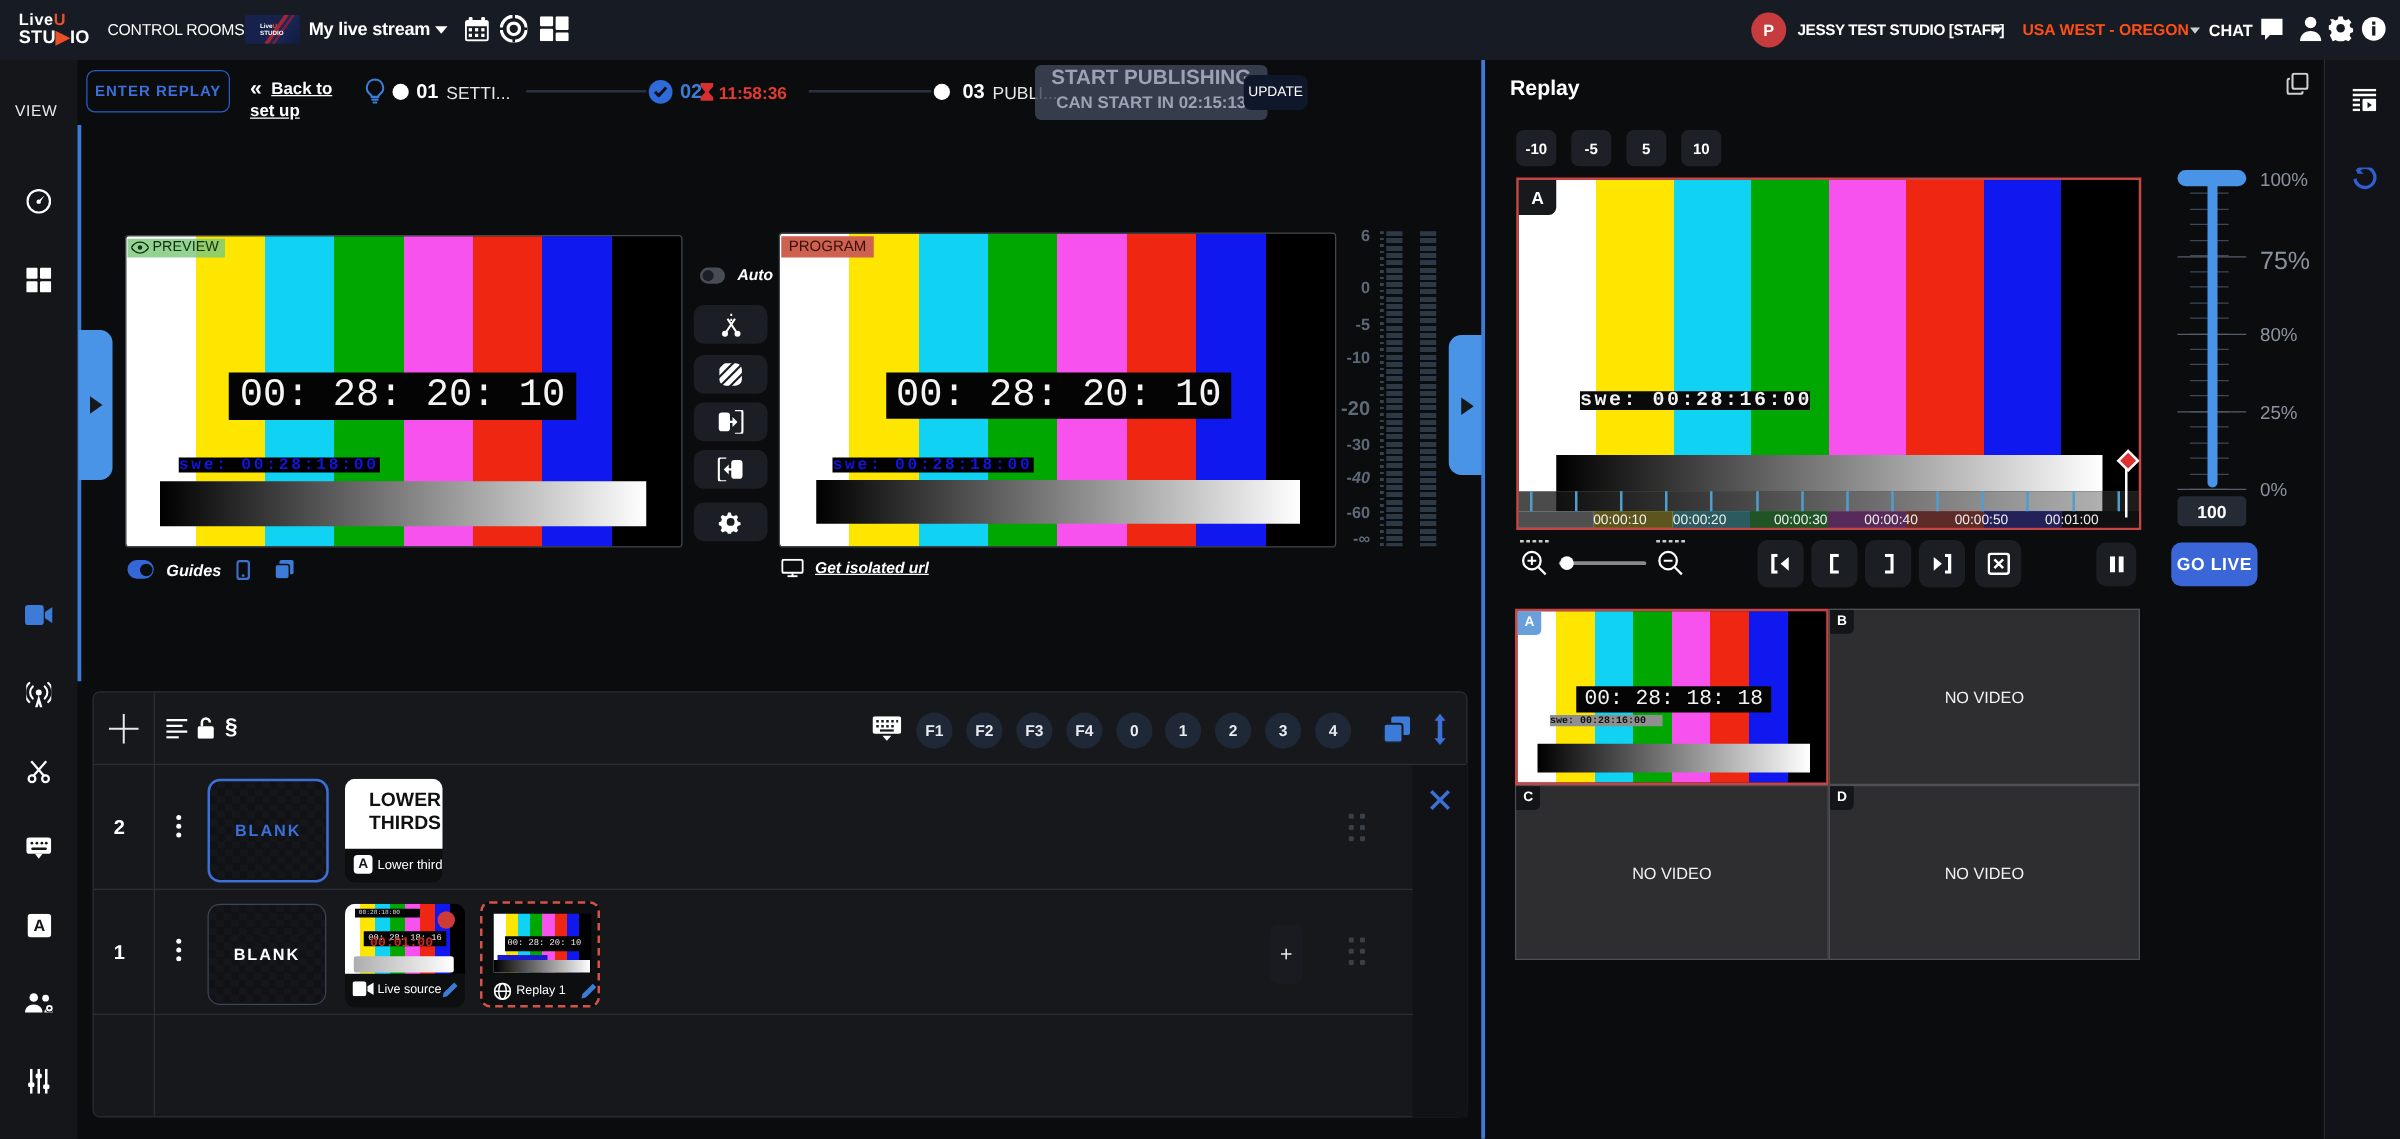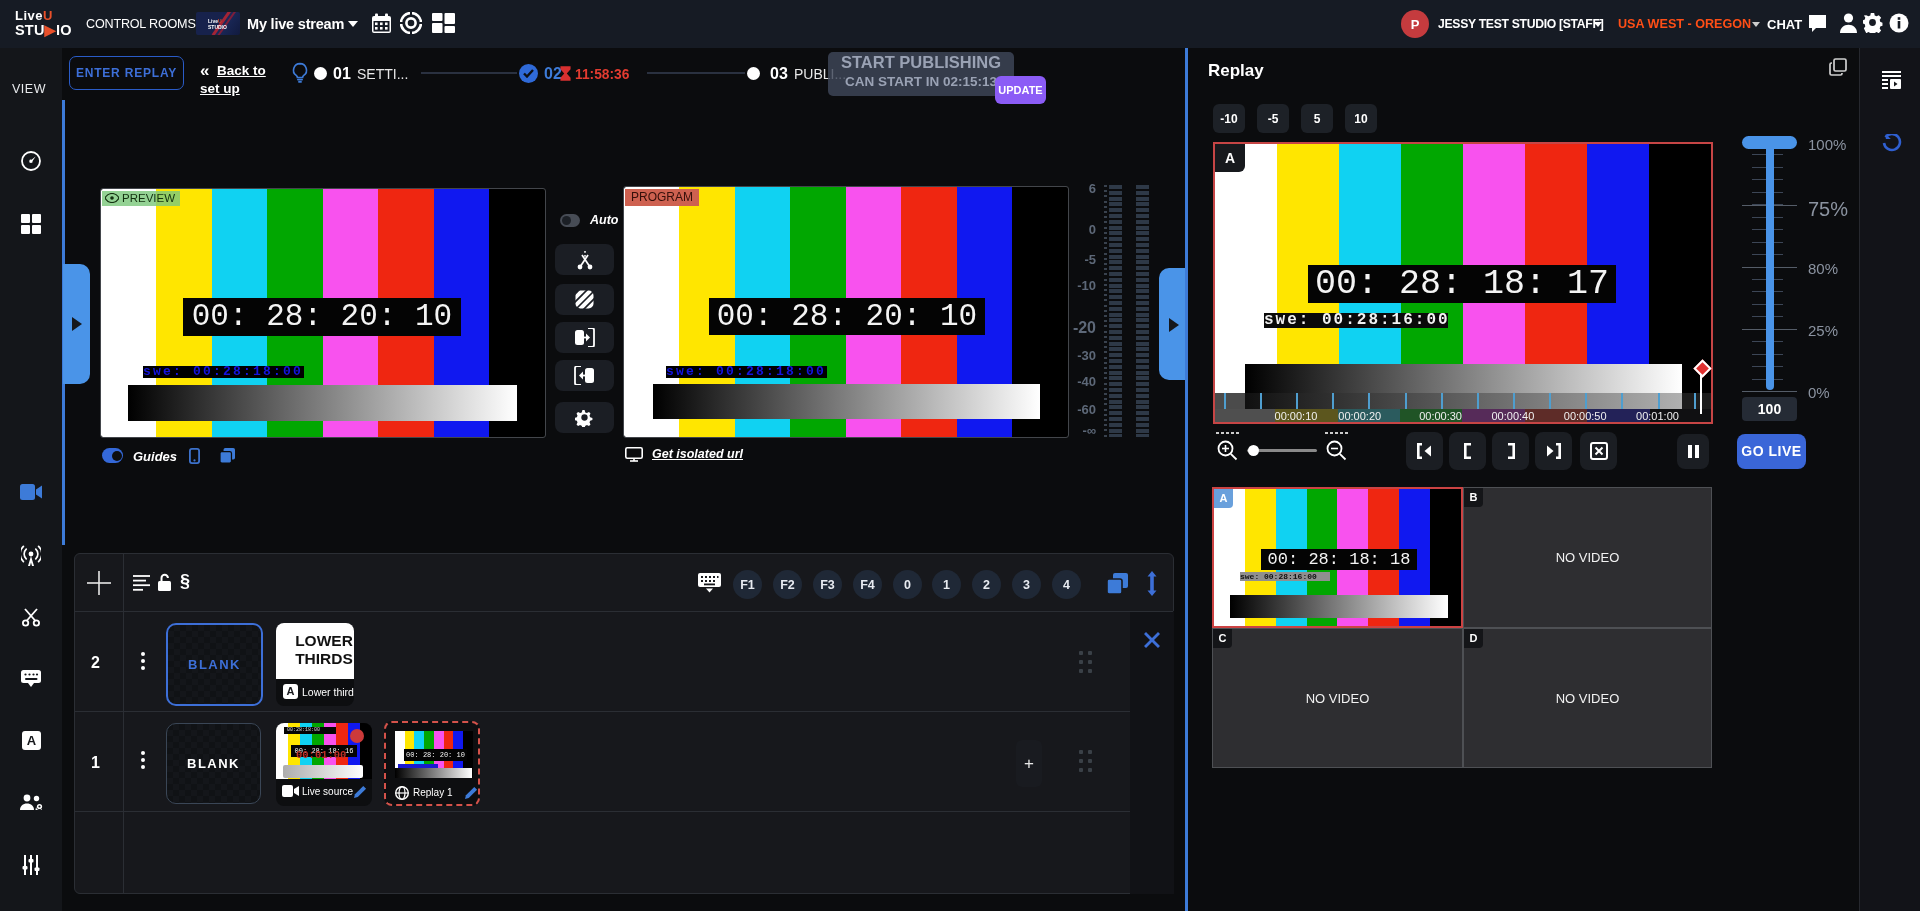--- a/index.html
+++ b/index.html
@@ -210,21 +210,21 @@
   </svg>
 <div class="abs" style="left:575px;top:67px;font-size:13.8px;font-weight:bold;color:#e23b30;">11:58:36</div>
 <div class="abs" style="left:647px;top:72px;width:98px;height:2px;background:#2a3140;"></div>
 <div class="abs" style="left:747px;top:67px;width:13px;height:13px;border-radius:50%;background:#fff;"></div>
 <div class="abs" style="left:770px;top:65px;font-size:16px;font-weight:bold;">03</div>
 <div class="abs" style="left:794px;top:66px;font-size:14px;color:#e8e8e8;">PUBLI...</div>
 
 <div class="abs" style="left:828px;top:52px;width:186px;height:44px;border-radius:5px;background:rgba(62,71,89,0.82);"></div>
 <div class="abs" style="left:828px;top:53px;width:186px;text-align:center;font-size:16.5px;font-weight:bold;color:#9aa2b4;">START PUBLISHING</div>
 <div class="abs" style="left:828px;top:74px;width:186px;text-align:center;font-size:13.5px;font-weight:bold;color:#9aa2b4;">CAN START IN 02:15:13</div>
-<div class="abs" style="left:995px;top:60px;width:51px;height:28px;background:#8b5cf6;border-radius:6px;display:flex;align-items:center;justify-content:center;font-size:11px;font-weight:bold;margin-top:16px;">UPDATE</div>
+<div class="abs" style="left:995px;top:60px;width:51px;height:28px;background:#0f172a;border-radius:6px;display:flex;align-items:center;justify-content:center;font-size:11px;font-weight:normal;">UPDATE</div>
 
 <div class="abs bars" style="left:101px;top:189px;width:444px;height:248px;border-radius:2px;outline:1px solid #43464b;">
   <div class="abs" style="left:1px;top:2px;background:rgba(125,200,125,0.82);color:#12300f;font-size:11.5px;padding:1px 5px 2px 3px;display:flex;align-items:center;gap:3px;">
     <svg width="14" height="10" viewBox="0 0 14 10">
         <path d="M0 5s2.6-4.5 7-4.5S14 5 14 5s-2.6 4.5-7 4.5S0 5 0 5z" fill="none" stroke="#12300f" stroke-width="1.2"></path>
         <circle cx="7" cy="5" r="1.8" fill="#12300f"></circle>
       </svg>PREVIEW</div>
   <div class="abs tcband" style="left:82px;top:109px;width:278px;height:38px;font-size:31px;line-height:38px;">00: 28: 20: 10</div>
   <div class="abs" style="left:42px;top:177px;width:161px;height:12px;background:#000;color:#1414e0;font-size:13px;font-weight:bold;line-height:11px;letter-spacing:2.2px;font-family:'Liberation Mono',monospace;white-space:pre;overflow:hidden;">swe: 00:28:18:00</div>
   <div class="abs grad" style="left:27px;top:196px;width:389px;height:36px;"></div>
@@ -311,21 +311,21 @@
     <line x1="5" y1="14" x2="13" y2="14" stroke="#fff" stroke-width="1.6"></line>
   </svg>
 <div class="abs" style="left:652px;top:447px;font-size:12.5px;font-weight:bold;font-style:italic;text-decoration:underline;">Get isolated url</div>
 
 <div class="abs" style="left:1056px;top:181px;width:40px;text-align:right;font-size:13px;font-weight:bold;color:#5d6878;">6</div>
 <div class="abs" style="left:1056px;top:222px;width:40px;text-align:right;font-size:13px;font-weight:bold;color:#5d6878;">0</div>
 <div class="abs" style="left:1056px;top:252px;width:40px;text-align:right;font-size:13px;font-weight:bold;color:#5d6878;">-5</div>
 <div class="abs" style="left:1056px;top:278px;width:40px;text-align:right;font-size:13px;font-weight:bold;color:#5d6878;">-10</div>
 <div class="abs" style="left:1056px;top:319px;width:40px;text-align:right;font-size:16px;font-weight:bold;color:#5d6878;">-20</div>
 <div class="abs" style="left:1056px;top:348px;width:40px;text-align:right;font-size:13px;font-weight:bold;color:#5d6878;">-30</div>
-<div class="abs" style="left:1056px;top:374px;width:40px;text-align:right;font-size:13px;font-weight:bold;color:#5d6878;">-40</div>
+<div class="abs" style="left:1056px;top:374px;width:40px;text-align:right;font-size:13px;font-weight:bold;color:#5d6878;font-style:italic;">-40</div>
 <div class="abs" style="left:1056px;top:402px;width:40px;text-align:right;font-size:13px;font-weight:bold;color:#5d6878;">-60</div>
 <div class="abs" style="left:1056px;top:423px;width:40px;text-align:right;font-size:13px;font-weight:bold;color:#5d6878;">-∞</div>
 <div class="abs" style="left:1104px;top:185px;width:3px;height:252px;background:repeating-linear-gradient(#39424e 0 2px,transparent 2px 5.2px);"></div>
 <div class="abs" style="left:1109px;top:185px;width:13px;height:252px;background:repeating-linear-gradient(#2e3947 0 4px,transparent 4px 5.8px);"></div>
 <div class="abs" style="left:1136px;top:185px;width:13px;height:252px;background:repeating-linear-gradient(#2e3947 0 4px,transparent 4px 5.8px);"></div>
 
 <div class="abs" id="botpanel" style="left:74px;top:553px;width:1100px;height:341px;background:#17181c;border:1px solid #2b2e34;box-sizing:border-box;border-radius:6px;">
   <div class="abs" style="left:1055px;top:57px;width:44px;height:283px;background:#111216;"></div>
   <div class="abs sep" style="left:0;top:57px;width:1098px;height:1px;"></div>
   <div class="abs sep" style="left:0;top:157px;width:1055px;height:1px;"></div>
@@ -447,21 +447,20 @@
     <rect x="5" y="1" width="12" height="12" rx="1.5" fill="none" stroke="#d0d0d0" stroke-width="1.7"></rect>
     <path d="M3 5H2.5A1.5 1.5 0 0 0 1 6.5v9A1.5 1.5 0 0 0 2.5 17h9a1.5 1.5 0 0 0 1.5-1.5V15" fill="none" stroke="#d0d0d0" stroke-width="1.7"></path>
   </svg>
 <div class="rbtn abs" style="left:1213px;top:104px;width:32px;height:29px;">-10</div>
 <div class="rbtn abs" style="left:1257px;top:104px;width:32px;height:29px;">-5</div>
 <div class="rbtn abs" style="left:1301px;top:104px;width:32px;height:29px;">5</div>
 <div class="rbtn abs" style="left:1345px;top:104px;width:32px;height:29px;">10</div>
 
 <div class="abs bars" style="left:1213px;top:142px;width:500px;height:282px;border:2px solid #c64545;box-sizing:border-box;">
   <div class="abs" style="left:0;top:0;width:30px;height:28px;background:#17191d;border-radius:0 0 6px 0;color:#fff;font-size:14px;font-weight:bold;display:flex;align-items:center;justify-content:center;">A</div>
-  <div class="abs tcband" style="left:93px;top:121px;width:308px;height:38px;font-size:35px;line-height:38px;">00: 28: 18: 17</div>
   <div class="abs" style="left:49px;top:169px;width:184px;height:15px;background:#0a0a0a;color:#f2f2f2;font-size:16px;font-weight:bold;line-height:14px;letter-spacing:2px;font-family:'Liberation Mono',monospace;white-space:pre;overflow:hidden;">swe: 00:28:16:00</div>
   <div class="abs grad" style="left:30px;top:220px;width:437px;height:29px;"></div>
   <div class="abs" style="left:0;top:249px;width:496px;height:16px;background:#4b4b4b;"></div>
   <div class="abs" style="left:30px;top:249px;width:437px;height:16px;background:linear-gradient(90deg,#101010,#b0b0b0);"></div>
   <div class="abs" style="left:467px;top:249px;width:29px;height:16px;background:#1c1c1c;"></div>
   <div class="abs" style="left:0px;top:265px;width:60.3px;height:13px;background:#4f4f4f;"></div>
     <div class="abs" style="left:60.3px;top:265px;width:62.7px;height:13px;background:#5c561e;"></div>
     <div class="abs" style="left:123px;top:265px;width:62px;height:13px;background:#2b5b5e;"></div>
     <div class="abs" style="left:185px;top:265px;width:62px;height:13px;background:#205426;"></div>
     <div class="abs" style="left:247px;top:265px;width:63px;height:13px;background:#562b59;"></div>

